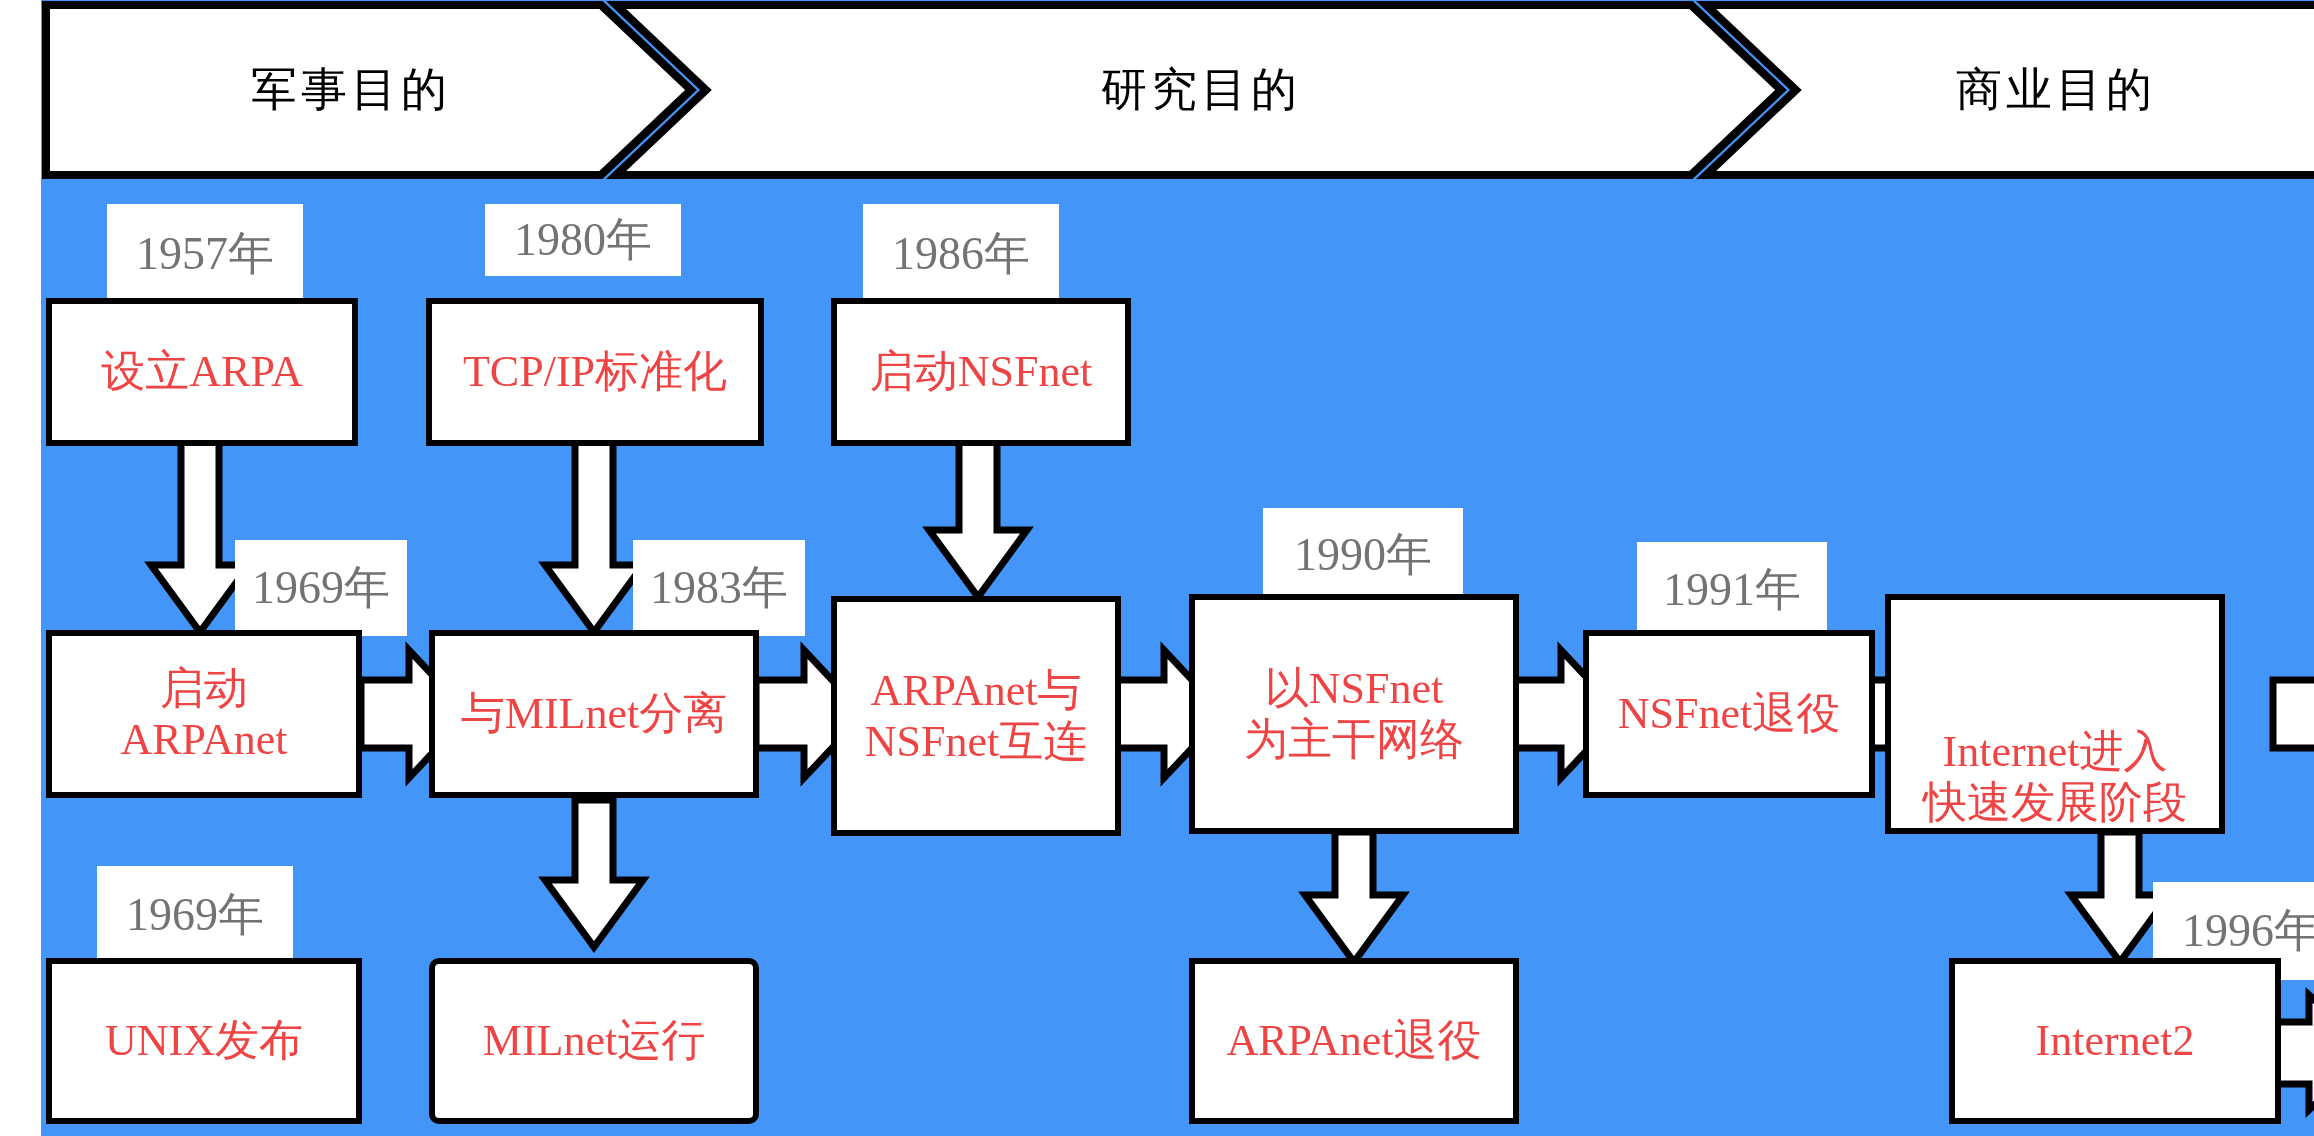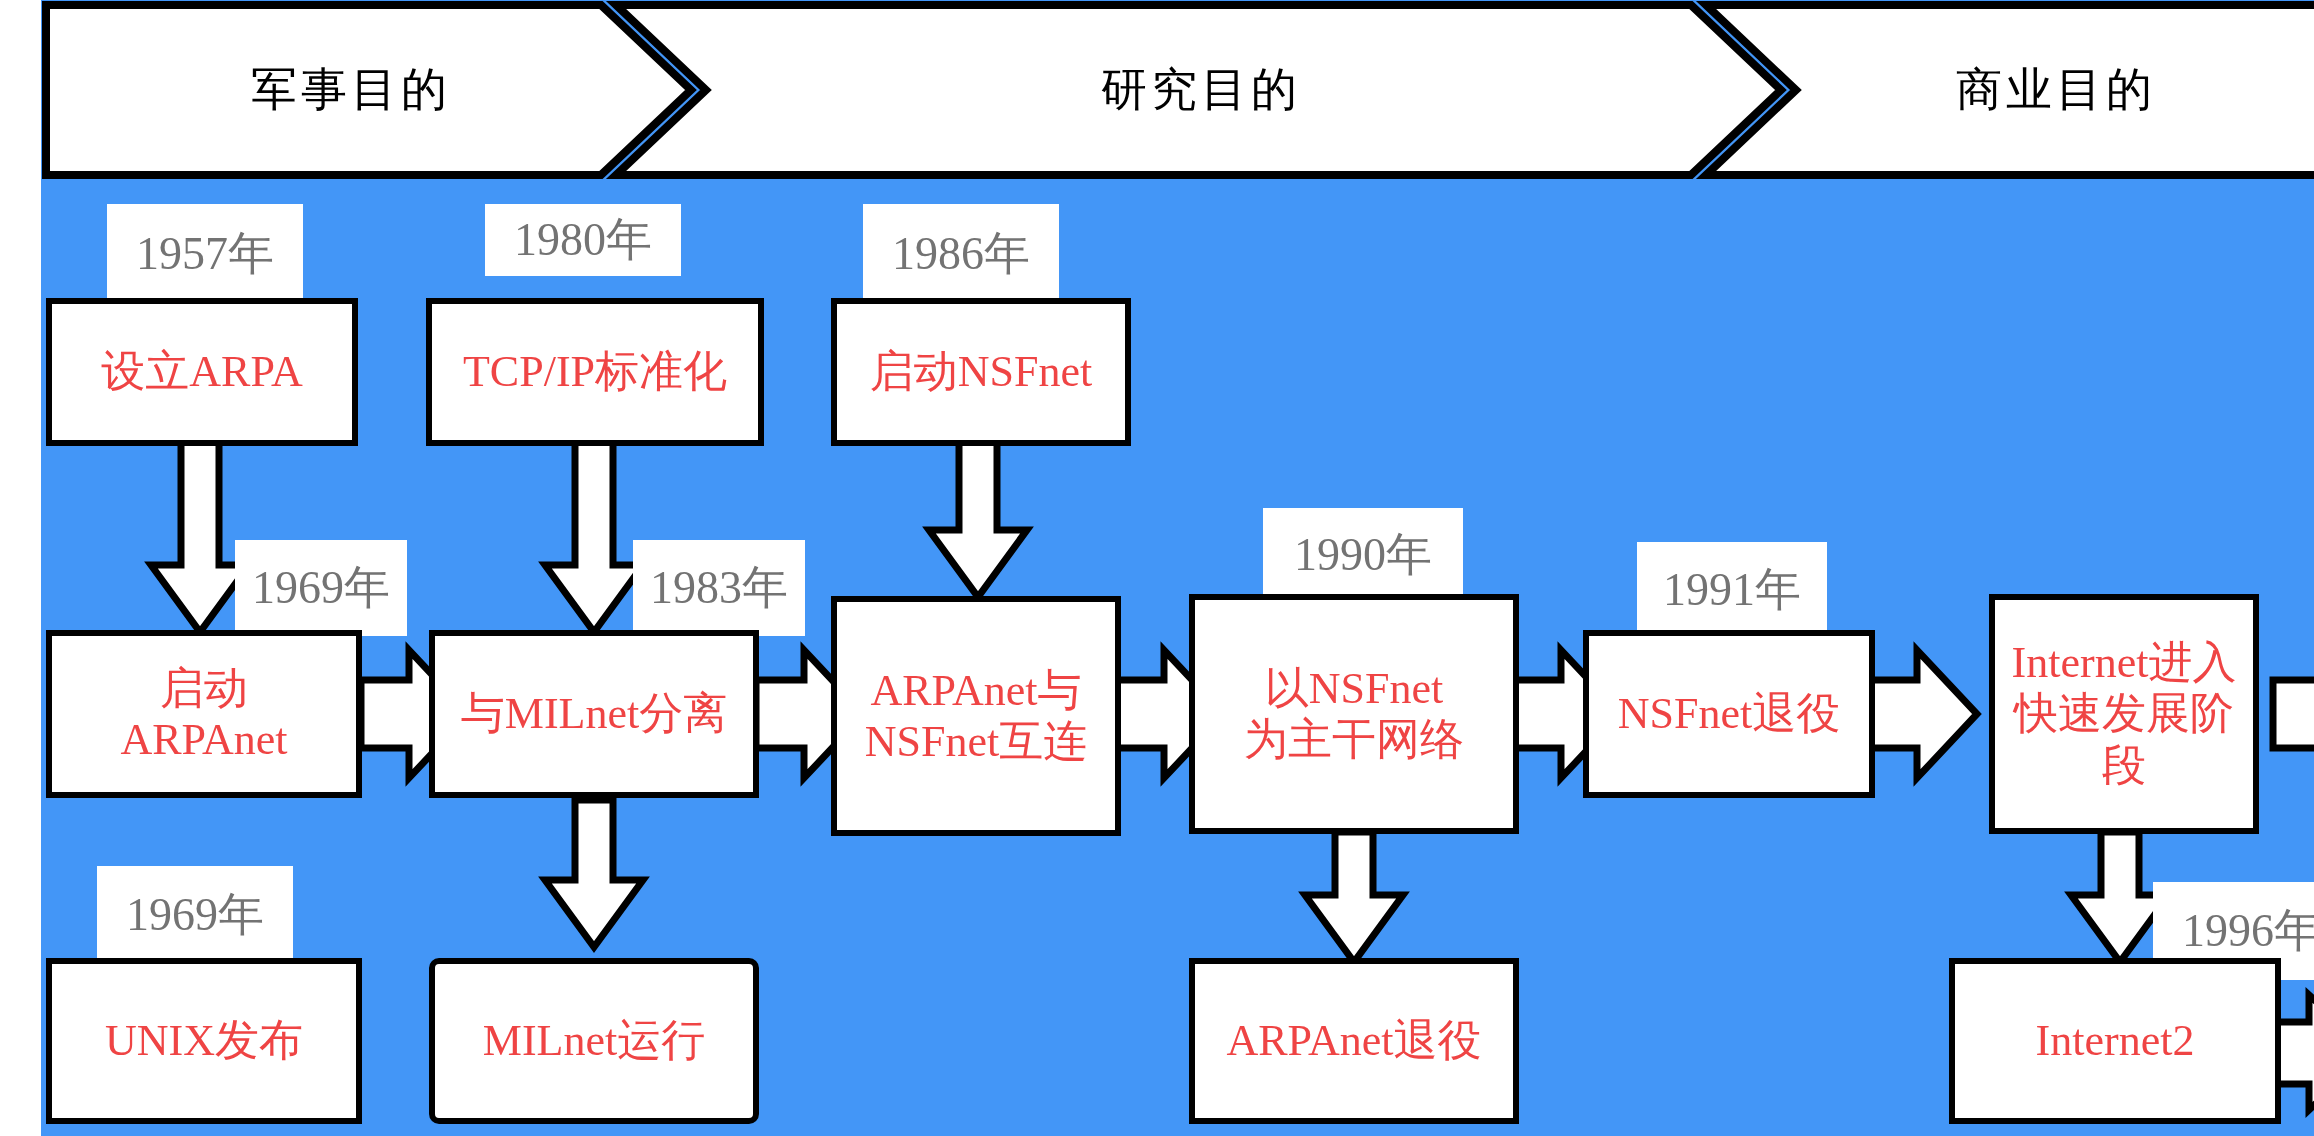--- a/index.html
+++ b/index.html
@@ -190,21 +190,21 @@
     <span class="node-label">ARPAnet与
 NSFnet互连</span>
   </div>
   <div class="node" style="left:1148px; top:594px; width:330px; height:240px;">
     <span class="node-label">以NSFnet
 为主干网络</span>
   </div>
   <div class="node" style="left:1542px; top:630px; width:292px; height:168px;">
     <span class="node-label">NSFnet退役</span>
   </div>
-  <div class="node" style="left:1948px; top:594px; width:270px; height:240px;">
+  <div class="node" style="left:1844px; top:594px; width:340px; height:240px;align-items:flex-end;">
     <span class="node-label">Internet进入
 快速发展阶段</span>
   </div>
 
   <div class="year-tag" style="left:56px; top:866px; width:196px; height:98px;">
     <span class="year-label">1969年</span>
   </div>
   <div class="year-tag" style="left:2112px; top:882px; width:196px; height:98px;">
     <span class="year-label">1996年</span>
   </div>

